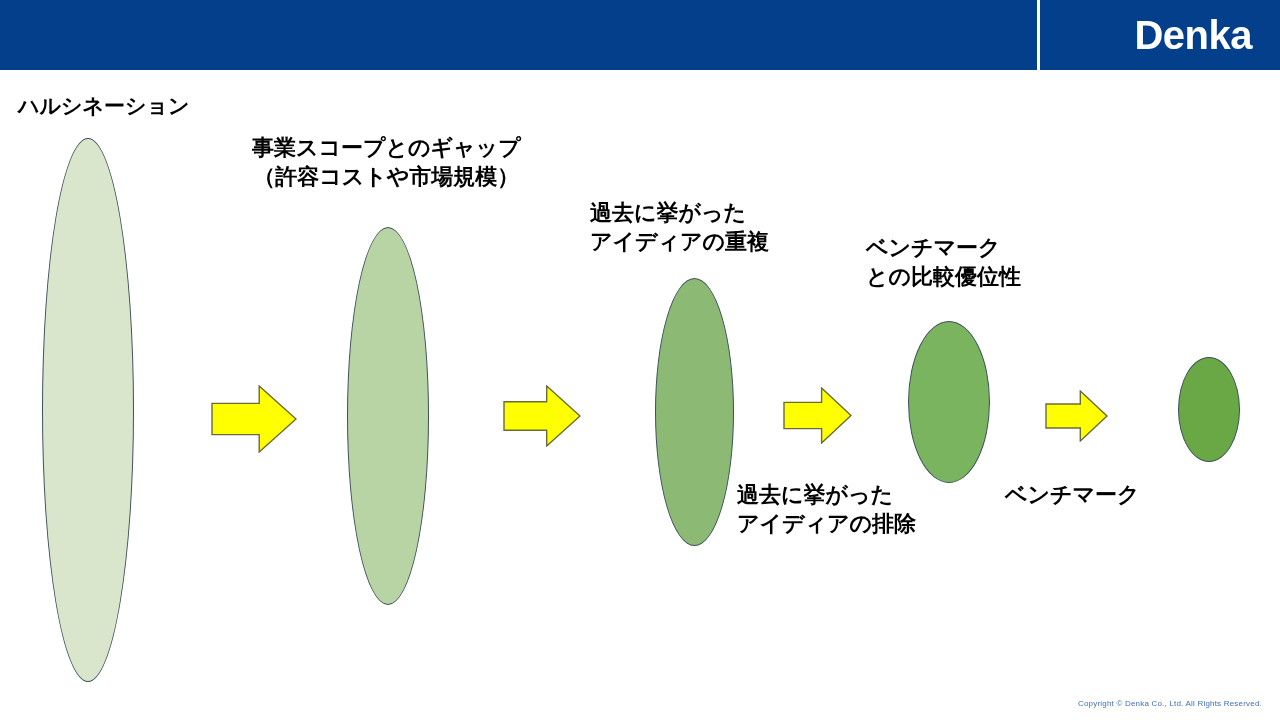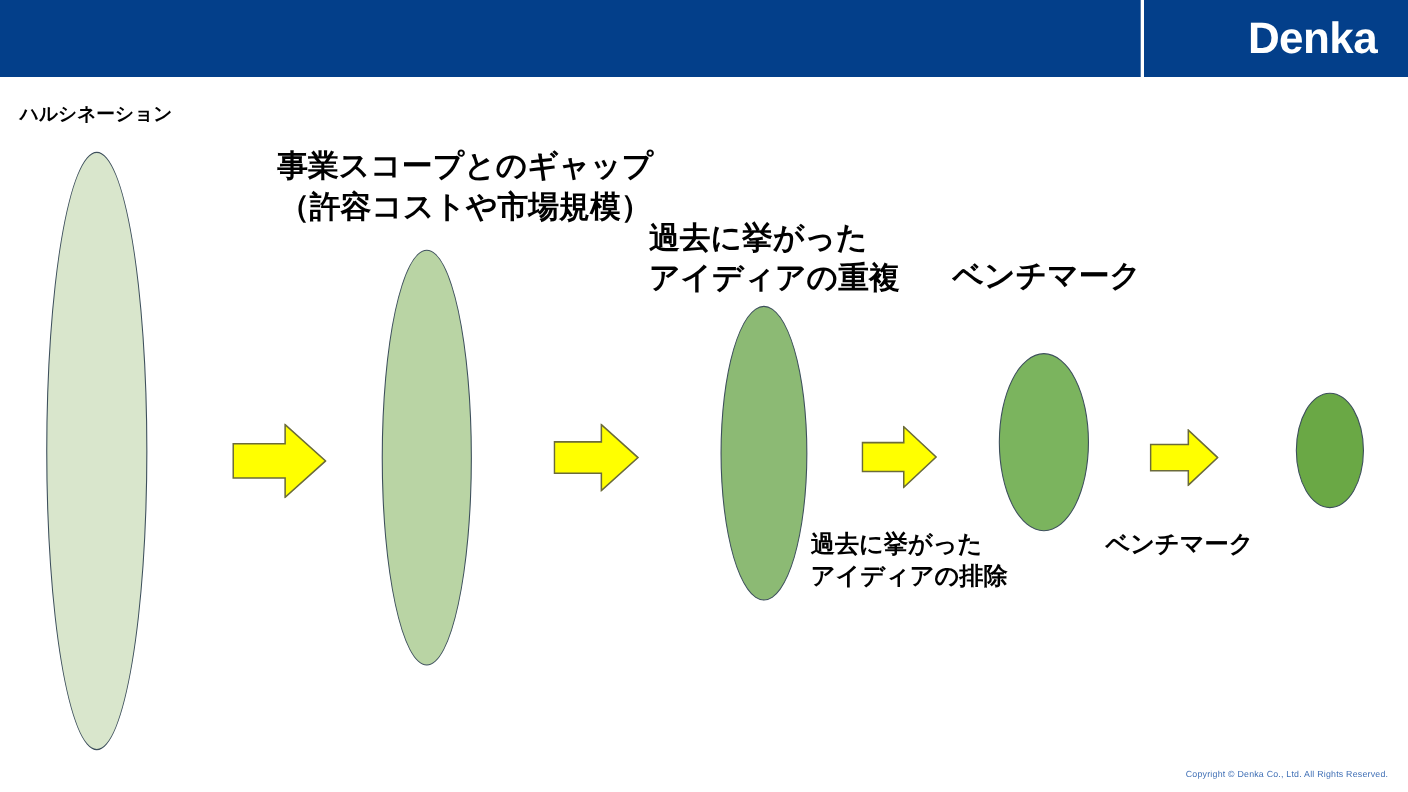--- a/index.html
+++ b/index.html
@@ -56,21 +56,21 @@
     height: 2px;
     background: #ffffff;
   }
 
   
   #slide-title {
     position: absolute;
     left: 18px;
     top: 92px;
     font-family: "Liberation Serif", "DejaVu Serif", serif;
-    font-size: 17px;
+    font-size: 21px;
     font-weight: bold;
     color: #000000;
     white-space: nowrap;
   }
 
   
   .stage-ellipse {
     position: absolute;
     border-radius: 50%;
     border: 1.2px solid #3d4f5c;
@@ -90,21 +90,21 @@
     font-weight: bold;
     font-size: 22px;
     line-height: 1.32;
     color: #000000;
     white-space: pre;
   }
   .issue-caption {
     position: absolute;
     font-family: "Liberation Sans", "DejaVu Sans", sans-serif;
     font-weight: bold;
-    font-size: 28px;
+    font-size: 22px;
     line-height: 1.32;
     color: #000000;
     white-space: pre;
   }
   .issue-caption.centered { text-align: center; }
 
   
   #copyright {
     position: absolute;
     right: 18px;
@@ -153,17 +153,17 @@
       <svg width="63" height="52" viewBox="0 0 63 52">
         <polygon points="1.0,14.0 35.3,14.0 35.3,1.0 62.0,26.0 35.3,51.0 35.3,38.0 1.0,38.0" fill="#ffff00" stroke="#6b6b3a" stroke-width="1.4"></polygon>
       </svg>
     </div>
 
   <div class="stage-caption" style="left: 737px; top: 480px;"><span>過去に挙がった</span><br><span>アイディアの排除</span></div>
   <div class="stage-caption" style="left: 1005px; top: 480px;"><span>ベンチマーク</span><br></div>
 
   <div class="issue-caption centered" style="left: 252px; top: 133px;"><span>事業スコープとのギャップ</span><br><span>（許容コストや市場規模）</span></div>
   <div class="issue-caption" style="left: 590px; top: 198px;"><span>過去に挙がった</span><br><span>アイディアの重複</span></div>
-  <div class="issue-caption" style="left: 866px; top: 233px;"><span>ベンチマーク</span><br></div>
+  <div class="issue-caption" style="left: 866px; top: 233px;"><span>ベンチマーク</span><br><span>との比較優位性</span></div>
 
   <div id="copyright" style="color: rgb(63, 111, 181);">Copyright © Denka Co., Ltd. All Rights Reserved.</div>
 
 </div>
 
 </body></html>

